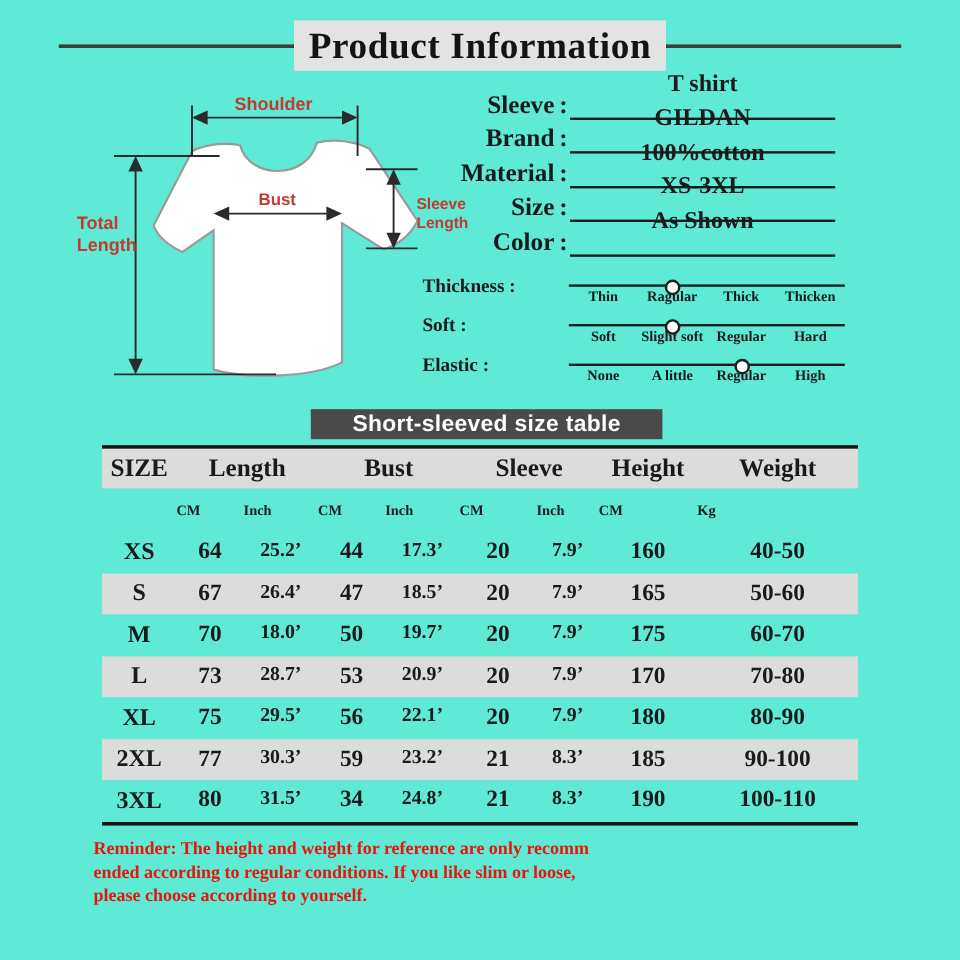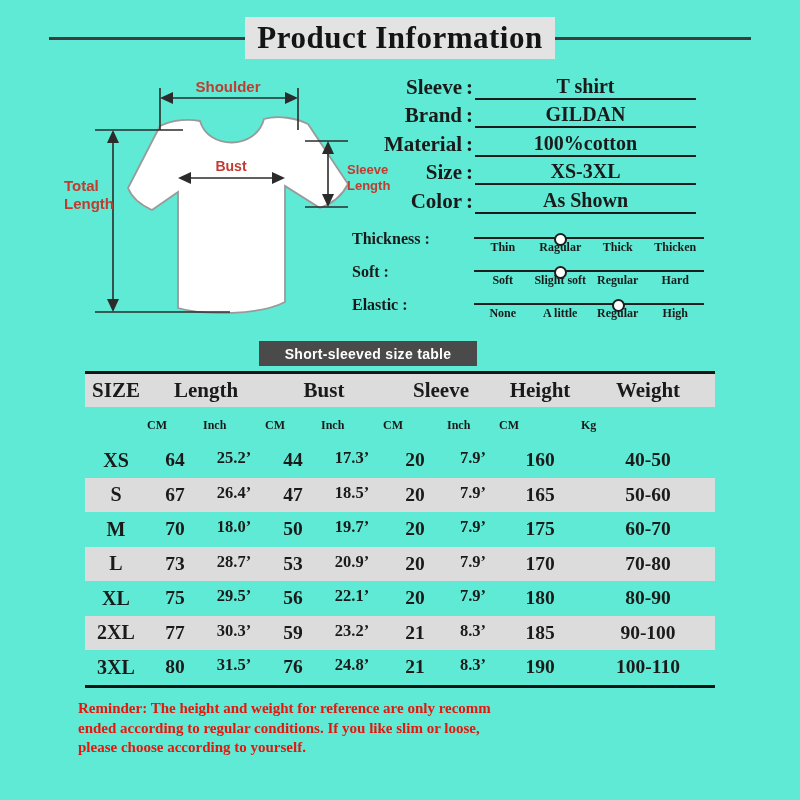--- a/index.html
+++ b/index.html
@@ -17,36 +17,36 @@
   #diagram{position:absolute;left:50px;top:64px;width:340px;height:268px;}
   #diagram svg{display:block;}
   .dlabel{font-family:"Liberation Sans",sans-serif;font-weight:bold;}
 
   
   #product-info{position:absolute;left:366px;top:71px;width:330px;}
   .pi-row{display:flex;align-items:flex-end;height:28.6px;}
   .pi-label{width:96px;text-align:right;font-size:21px;font-weight:600;}
   .pi-colon{font-size:21px;font-weight:700;margin:0 2px 0 4px;}
   .pi-value{flex:1;text-align:center;font-size:20px;font-weight:600;
-            border-bottom:2px solid #1c1c1c;padding-bottom:0px;white-space:nowrap;}
+            border-bottom:2px solid #1c1c1c;padding-bottom:16px;white-space:nowrap;}
 
   
   #scales{position:absolute;left:352px;top:229px;width:352px;}
   .scale-row{display:flex;align-items:flex-start;margin-bottom:10px;height:23px;gap:38px;}
   .scale-label{width:84px;font-size:16px;font-weight:700;padding-top:1px;}
   .scale-track{flex:1;}
   .scale-line{position:relative;border-top:2px solid #1e1e1e;margin-top:8px;}
   .scale-knob{position:absolute;top:-6px;width:9px;height:9px;border:2px solid #1e1e1e;
               border-radius:50%;background:#fff;transform:translateX(-6px);}
   .scale-opts{display:flex;}
   .scale-opt{width:25%;text-align:center;font-size:12px;font-weight:600;padding-top:1px;}
 
   
-  #banner{position:absolute;left:259px;top:341px;width:218px;height:25px;background:#4a4a4a;
-          color:#fff;font-family:"Liberation Sans",sans-serif;font-weight:bold;font-size:14px;
+  #banner{position:absolute;left:259px;top:341px;width:293px;height:25px;background:#4a4a4a;
+          color:#fff;font-family:"Liberation Sans",sans-serif;font-weight:bold;font-size:19px;
           display:flex;align-items:center;justify-content:center;letter-spacing:.3px;}
 
   
   #size-table{position:absolute;left:85px;top:371px;width:630px;
               border-top:3px solid #141414;border-bottom:3px solid #141414;}
   .thead{display:grid;grid-template-columns:62px 118px 118px 116px 82px 134px;
          background:#dcdcdc;height:33px;align-items:center;}
   .hcell{text-align:center;font-size:21px;font-weight:600;}
   .tunits{display:grid;grid-template-columns:62px 56px 62px 56px 62px 64px 52px 82px 134px;
           height:36px;align-items:center;}
@@ -283,21 +283,21 @@
           <div class="cell inch">23.2’</div>
           <div class="cell">21</div>
           <div class="cell inch">8.3’</div>
           <div class="cell">185</div>
           <div class="cell">90-100</div>
         </div>
         <div class="trow">
           <div class="cell sizecol">3XL</div>
           <div class="cell">80</div>
           <div class="cell inch">31.5’</div>
-          <div class="cell">76</div>
+          <div class="cell">34</div>
           <div class="cell inch">24.8’</div>
           <div class="cell">21</div>
           <div class="cell inch">8.3’</div>
           <div class="cell">190</div>
           <div class="cell">100-110</div>
         </div>
       </div>
   </div>
 
   <div id="reminder" style="color: rgb(232, 21, 13);">Reminder: The height and weight for reference are only recomm

